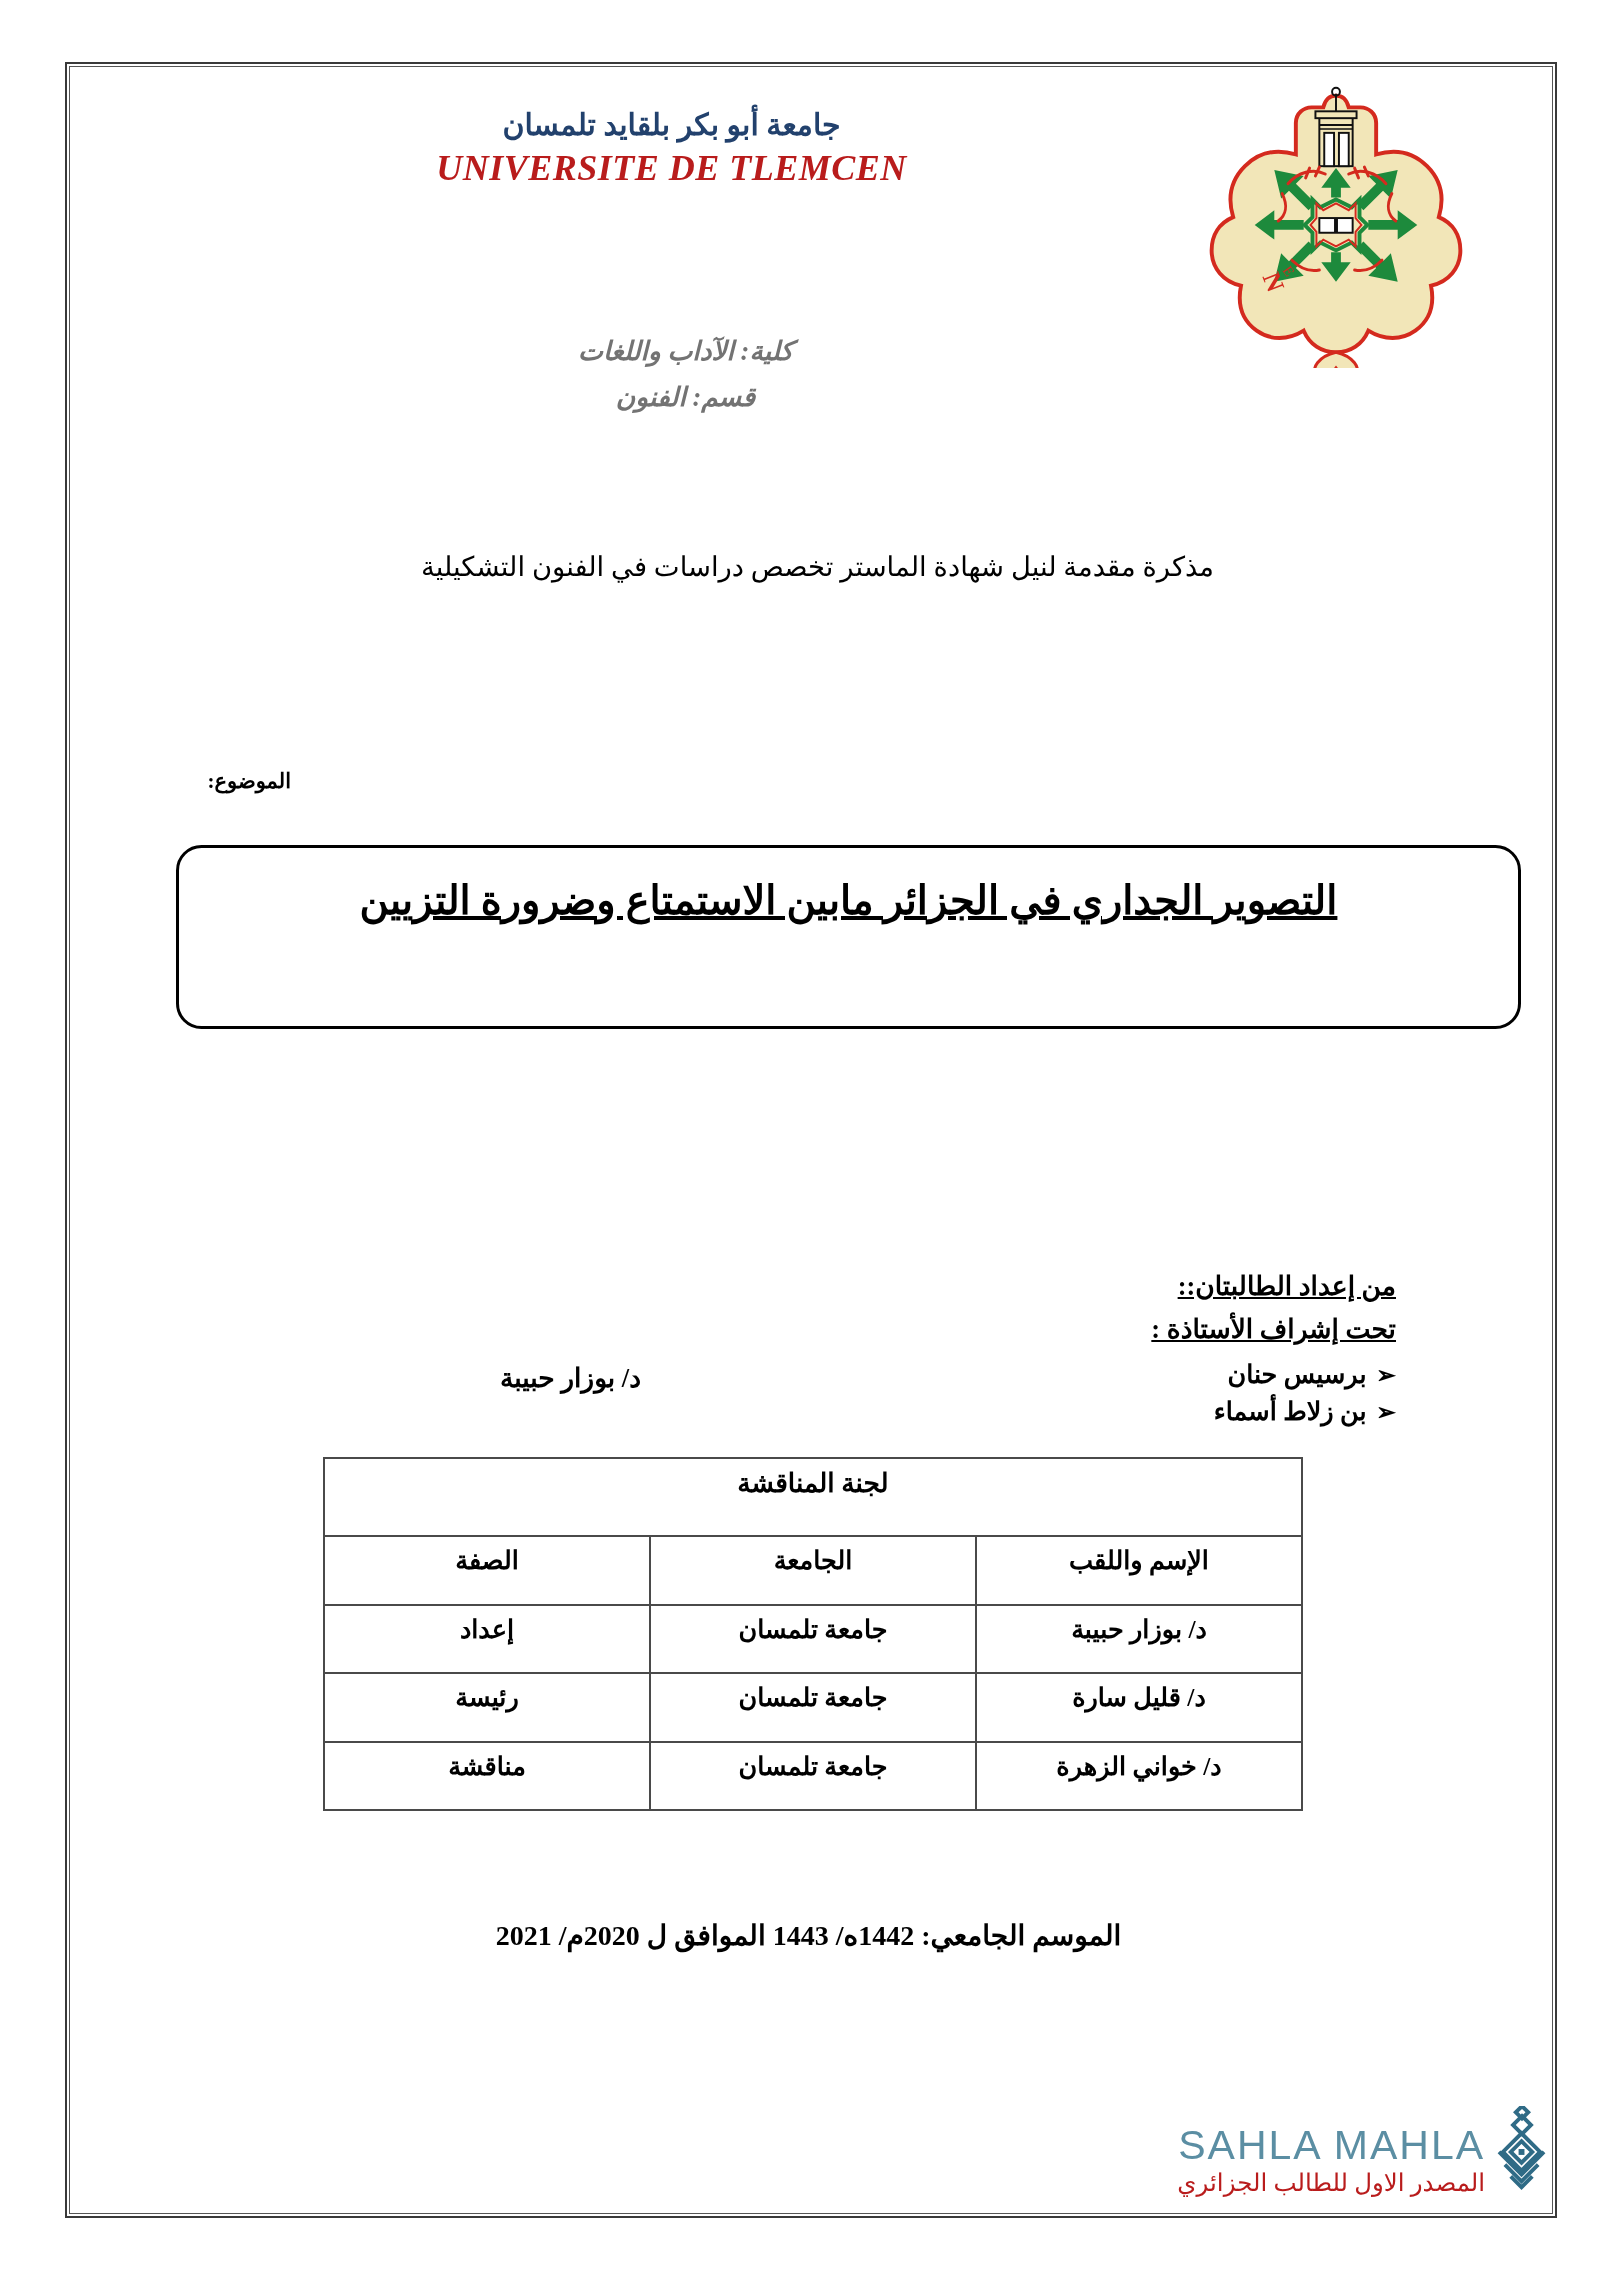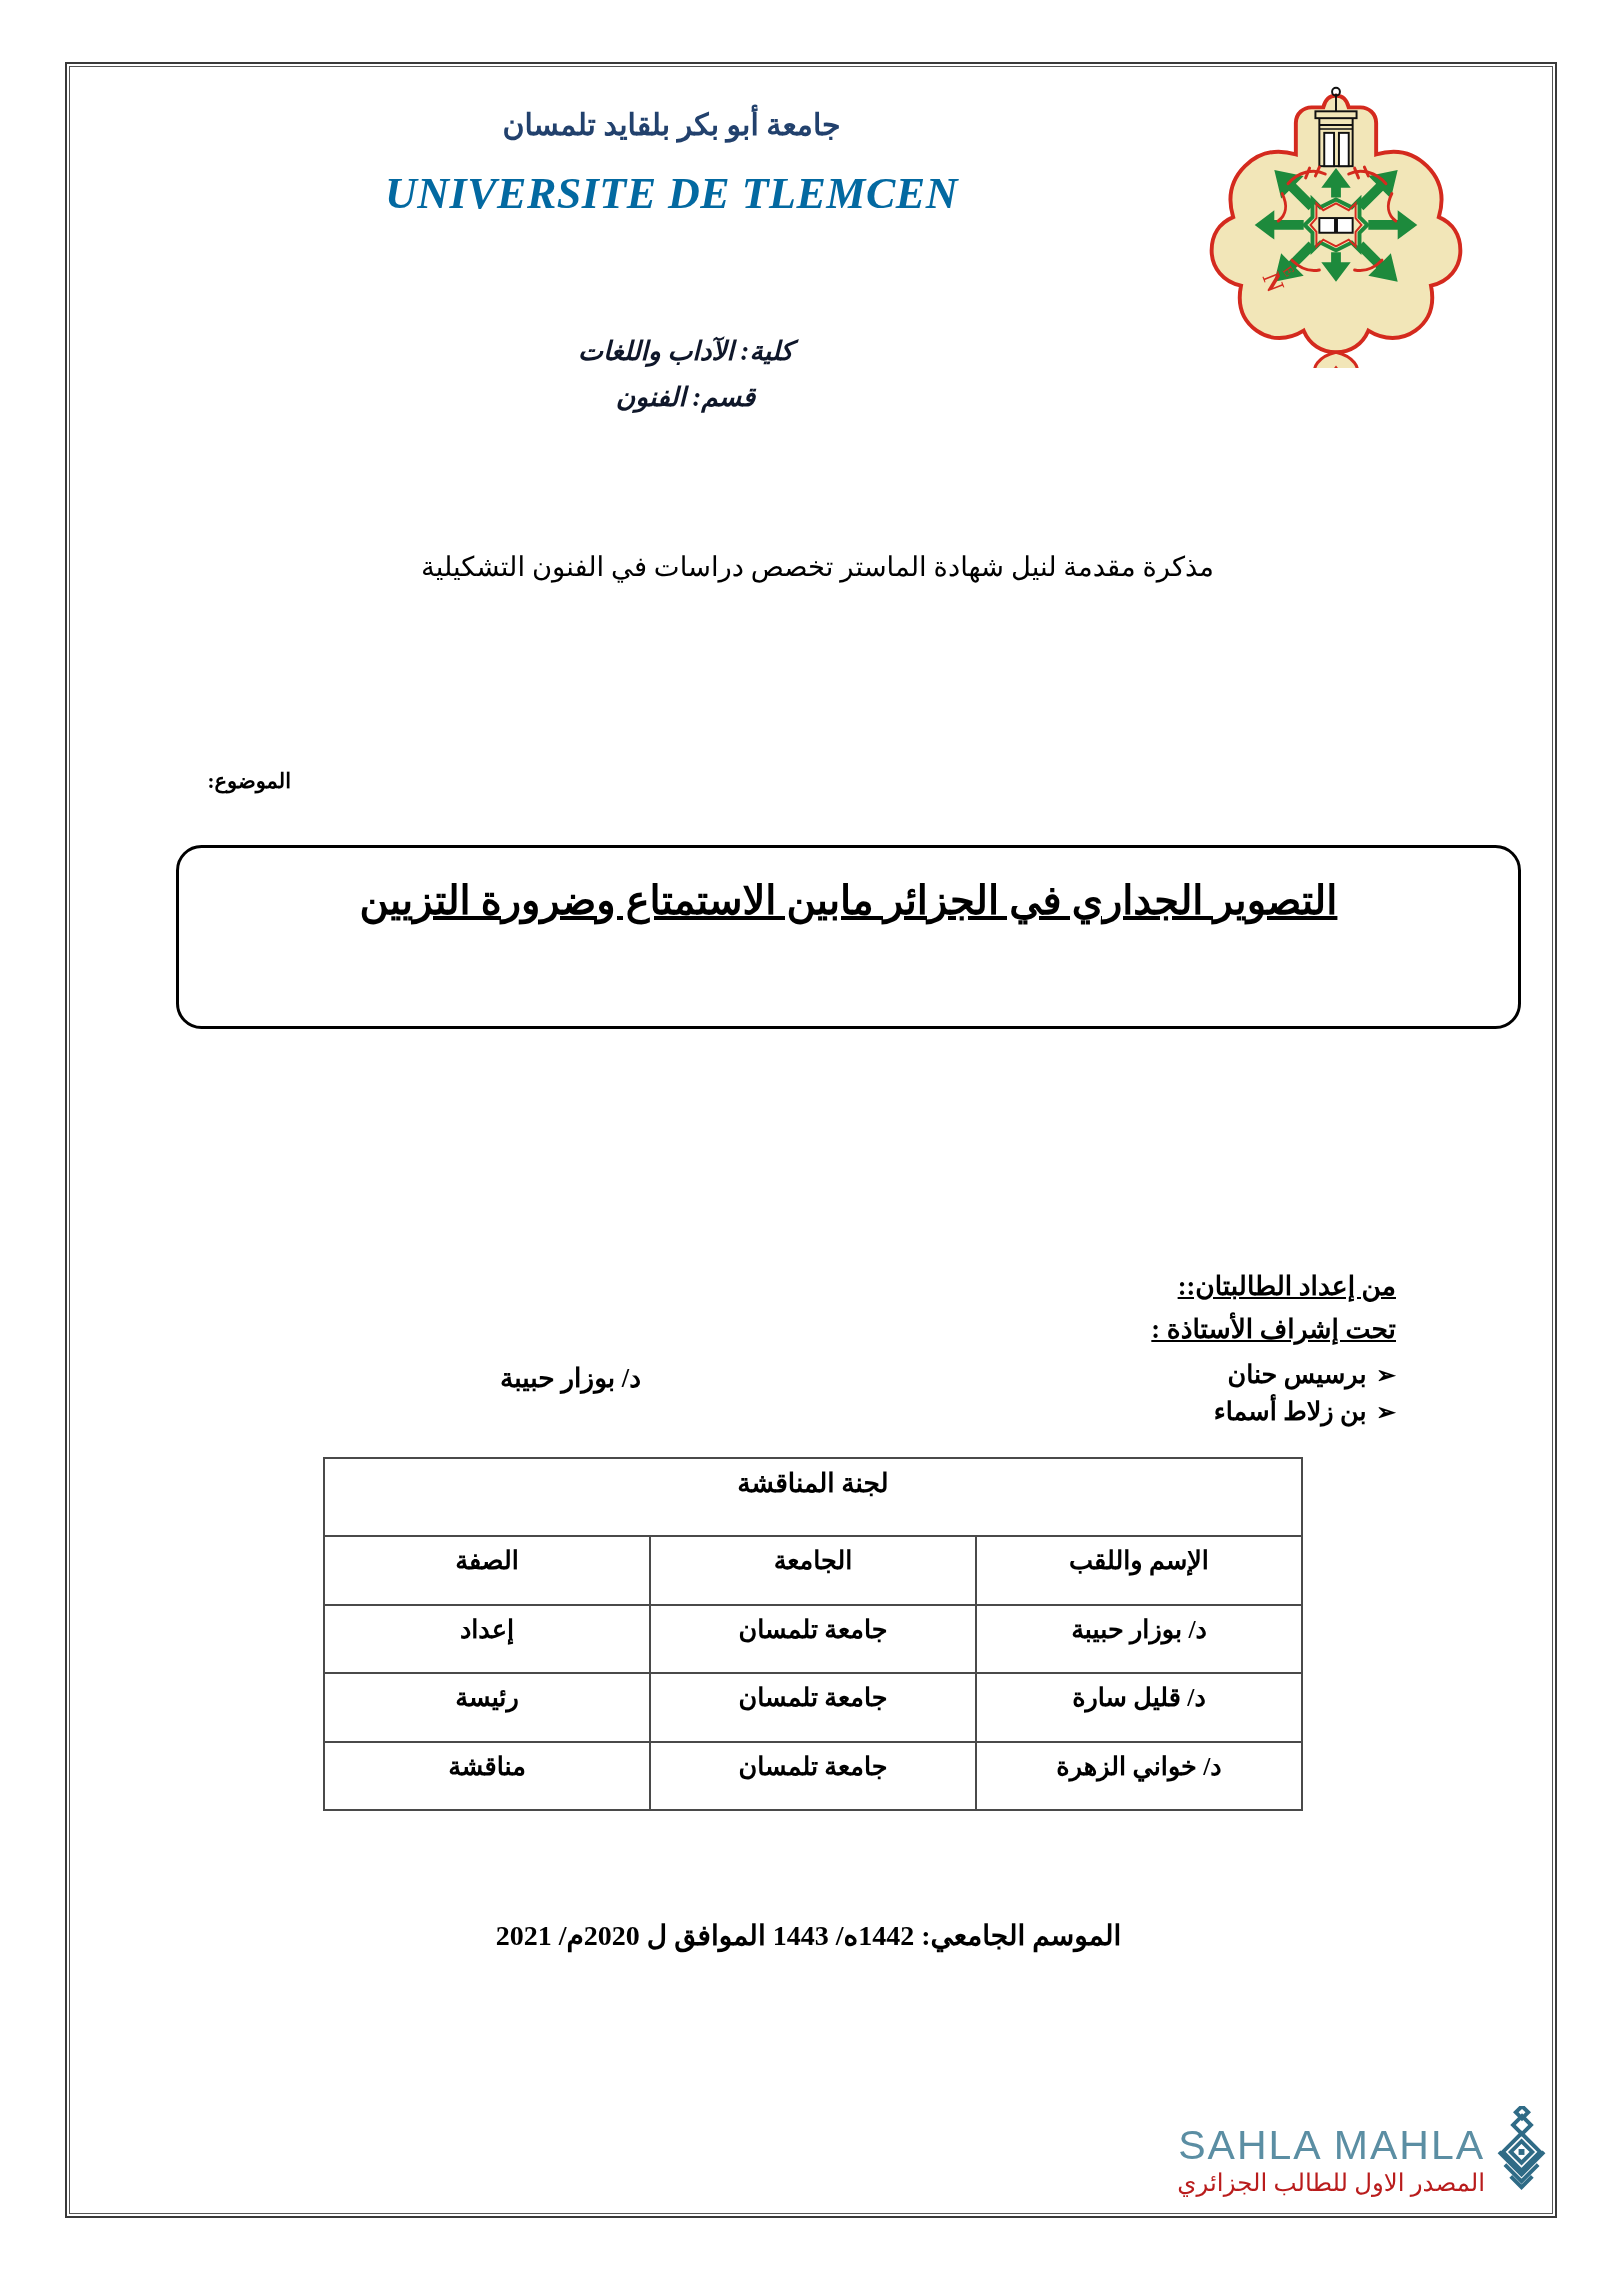--- a/index.html
+++ b/index.html
@@ -62,43 +62,43 @@
     font-family: "Liberation Serif", "DejaVu Serif", serif;
     font-size: 30px;
     font-weight: bold;
     color: #22416d;
     letter-spacing: 0px;
     line-height: 1.25;
     direction: rtl;
   }
   .univ-fr {
     font-family: "Liberation Serif", "DejaVu Serif", serif;
-    font-size: 44px;
+    font-size: 36px;
     font-weight: bold;
     font-style: italic;
-    color: #0369a1;
-    margin-top: 24px;
+    color: #b91c1c;
+    margin-top: 3px;
     direction: ltr;
     letter-spacing: 0.5px;
   }
 
   .faculty-block {
     position: absolute;
     left: 323px;
     top: 328px;
     width: 725px;
     text-align: center;
     direction: rtl;
   }
   .faculty-line {
     font-family: "Liberation Serif", "DejaVu Serif", serif;
     font-size: 26.5px;
     font-weight: bold;
     font-style: italic;
-    color: #0f172a;
+    color: #737373;
     line-height: 1.75;
   }
 
   
   .degree-line {
     position: absolute;
     left: 205px;
     top: 551px;
     width: 1225px;
     text-align: center;

